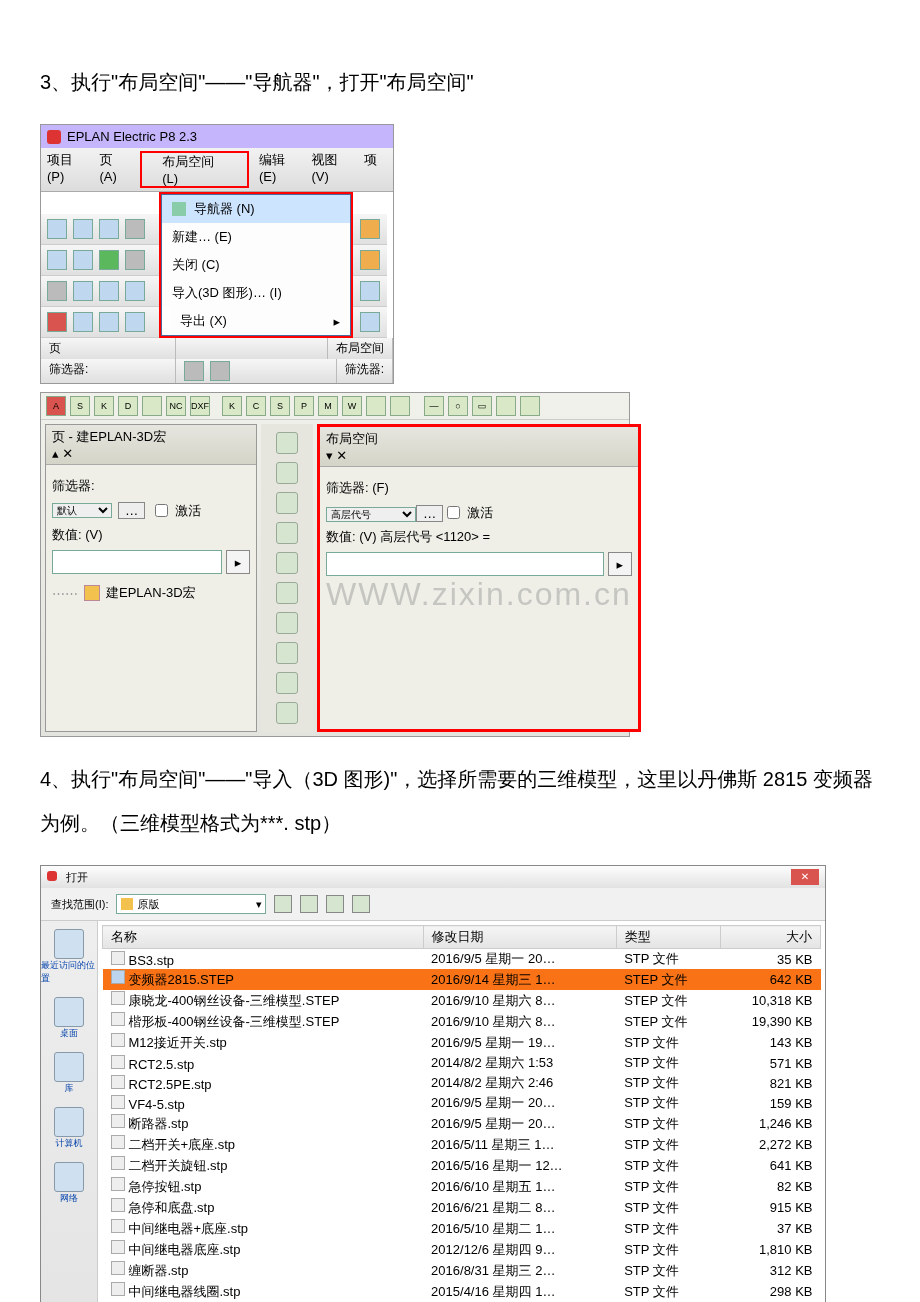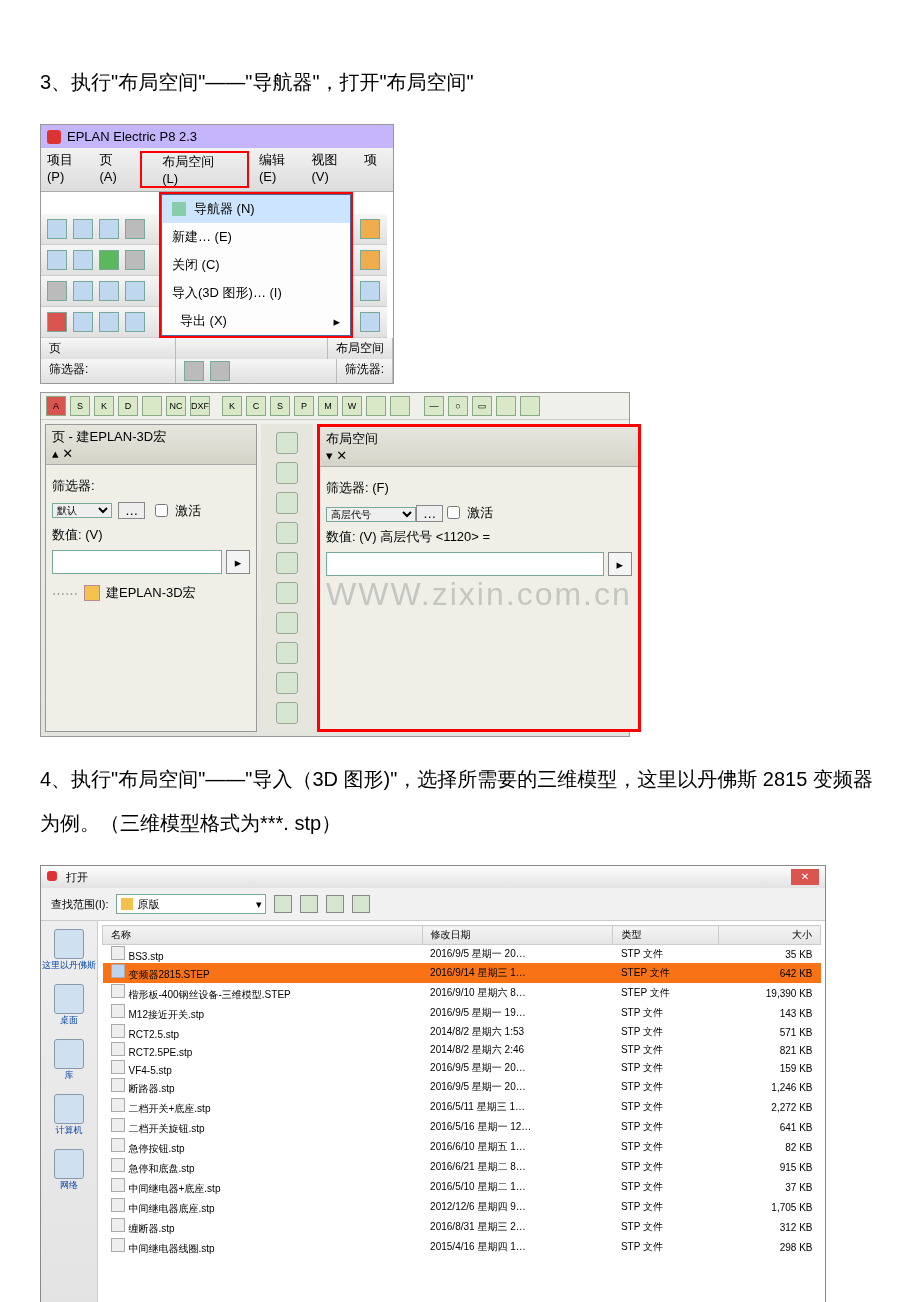--- a/index.html
+++ b/index.html
@@ -201,21 +201,21 @@
     padding:8px 0;
     border-right:1px solid #ccc;
   }
   .side-item { display:flex; flex-direction:column; align-items:center; font-size:9px; color:#0645ad;}
   .side-ico { width:28px;height:28px;background:#cfe0f0;border:1px solid #89a;border-radius:3px;}
   .dlg-main {
     flex:1;
     background:#fff;
     padding:4px;
   }
-  .dlg-table { width:100%; border-collapse:collapse; font-size:10px;}
+  .dlg-table { width:100%; border-collapse:collapse; font-size:13px;}
   .dlg-table th {
     text-align:left; background:linear-gradient(#f5f5f5,#e4e4e4);
     border:1px solid #ccc; padding:2px 8px; font-weight:normal;
   }
   .dlg-table td { padding:1px 8px; white-space:nowrap;}
   .file-ico { width:12px;height:12px;background:#eee;border:1px solid #aaa;display:inline-block;margin-right:4px;}
   .file-ico.sel { background:#bcd4ee; }
   .selected-row td { background:#f97316;}
 </style>
 </head>
@@ -433,21 +433,21 @@
     </div>
     <span class="dlg-tb-ico"></span>
     <span class="dlg-tb-ico"></span>
     <span class="dlg-tb-ico"></span>
     <span class="dlg-tb-ico"></span>
   </div>
   <div class="dlg-body">
     <div class="dlg-sidebar">
       <div class="side-item">
           <span class="side-ico"></span>
-          <span>这里以丹佛斯</span>
+          <span>最近访问的位置</span>
         </div>
       <div class="side-item">
           <span class="side-ico"></span>
           <span>桌面</span>
         </div>
       <div class="side-item">
           <span class="side-ico"></span>
           <span>库</span>
         </div>
       <div class="side-item">
@@ -476,20 +476,26 @@
               <td>STP 文件</td>
               <td style="text-align:right;">35 KB</td>
             </tr>
             <tr class="selected-row">
               <td><span class="file-ico sel"></span>变频器2815.STEP</td>
               <td>2016/9/14 星期三 1…</td>
               <td>STEP 文件</td>
               <td style="text-align:right;">642 KB</td>
             </tr>
             <tr>
+              <td><span class="file-ico"></span>康晓龙-400钢丝设备-三维模型.STEP</td>
+              <td>2016/9/10 星期六 8…</td>
+              <td>STEP 文件</td>
+              <td style="text-align:right;">10,318 KB</td>
+            </tr>
+            <tr>
               <td><span class="file-ico"></span>楷形板-400钢丝设备-三维模型.STEP</td>
               <td>2016/9/10 星期六 8…</td>
               <td>STEP 文件</td>
               <td style="text-align:right;">19,390 KB</td>
             </tr>
             <tr>
               <td><span class="file-ico"></span>M12接近开关.stp</td>
               <td>2016/9/5 星期一 19…</td>
               <td>STP 文件</td>
               <td style="text-align:right;">143 KB</td>
@@ -545,21 +551,21 @@
             <tr>
               <td><span class="file-ico"></span>中间继电器+底座.stp</td>
               <td>2016/5/10 星期二 1…</td>
               <td>STP 文件</td>
               <td style="text-align:right;">37 KB</td>
             </tr>
             <tr>
               <td><span class="file-ico"></span>中间继电器底座.stp</td>
               <td>2012/12/6 星期四 9…</td>
               <td>STP 文件</td>
-              <td style="text-align:right;">1,705 KB</td>
+              <td style="text-align:right;">1,810 KB</td>
             </tr>
             <tr>
               <td><span class="file-ico"></span>缠断器.stp</td>
               <td>2016/8/31 星期三 2…</td>
               <td>STP 文件</td>
               <td style="text-align:right;">312 KB</td>
             </tr>
             <tr>
               <td><span class="file-ico"></span>中间继电器线圈.stp</td>
               <td>2015/4/16 星期四 1…</td>

